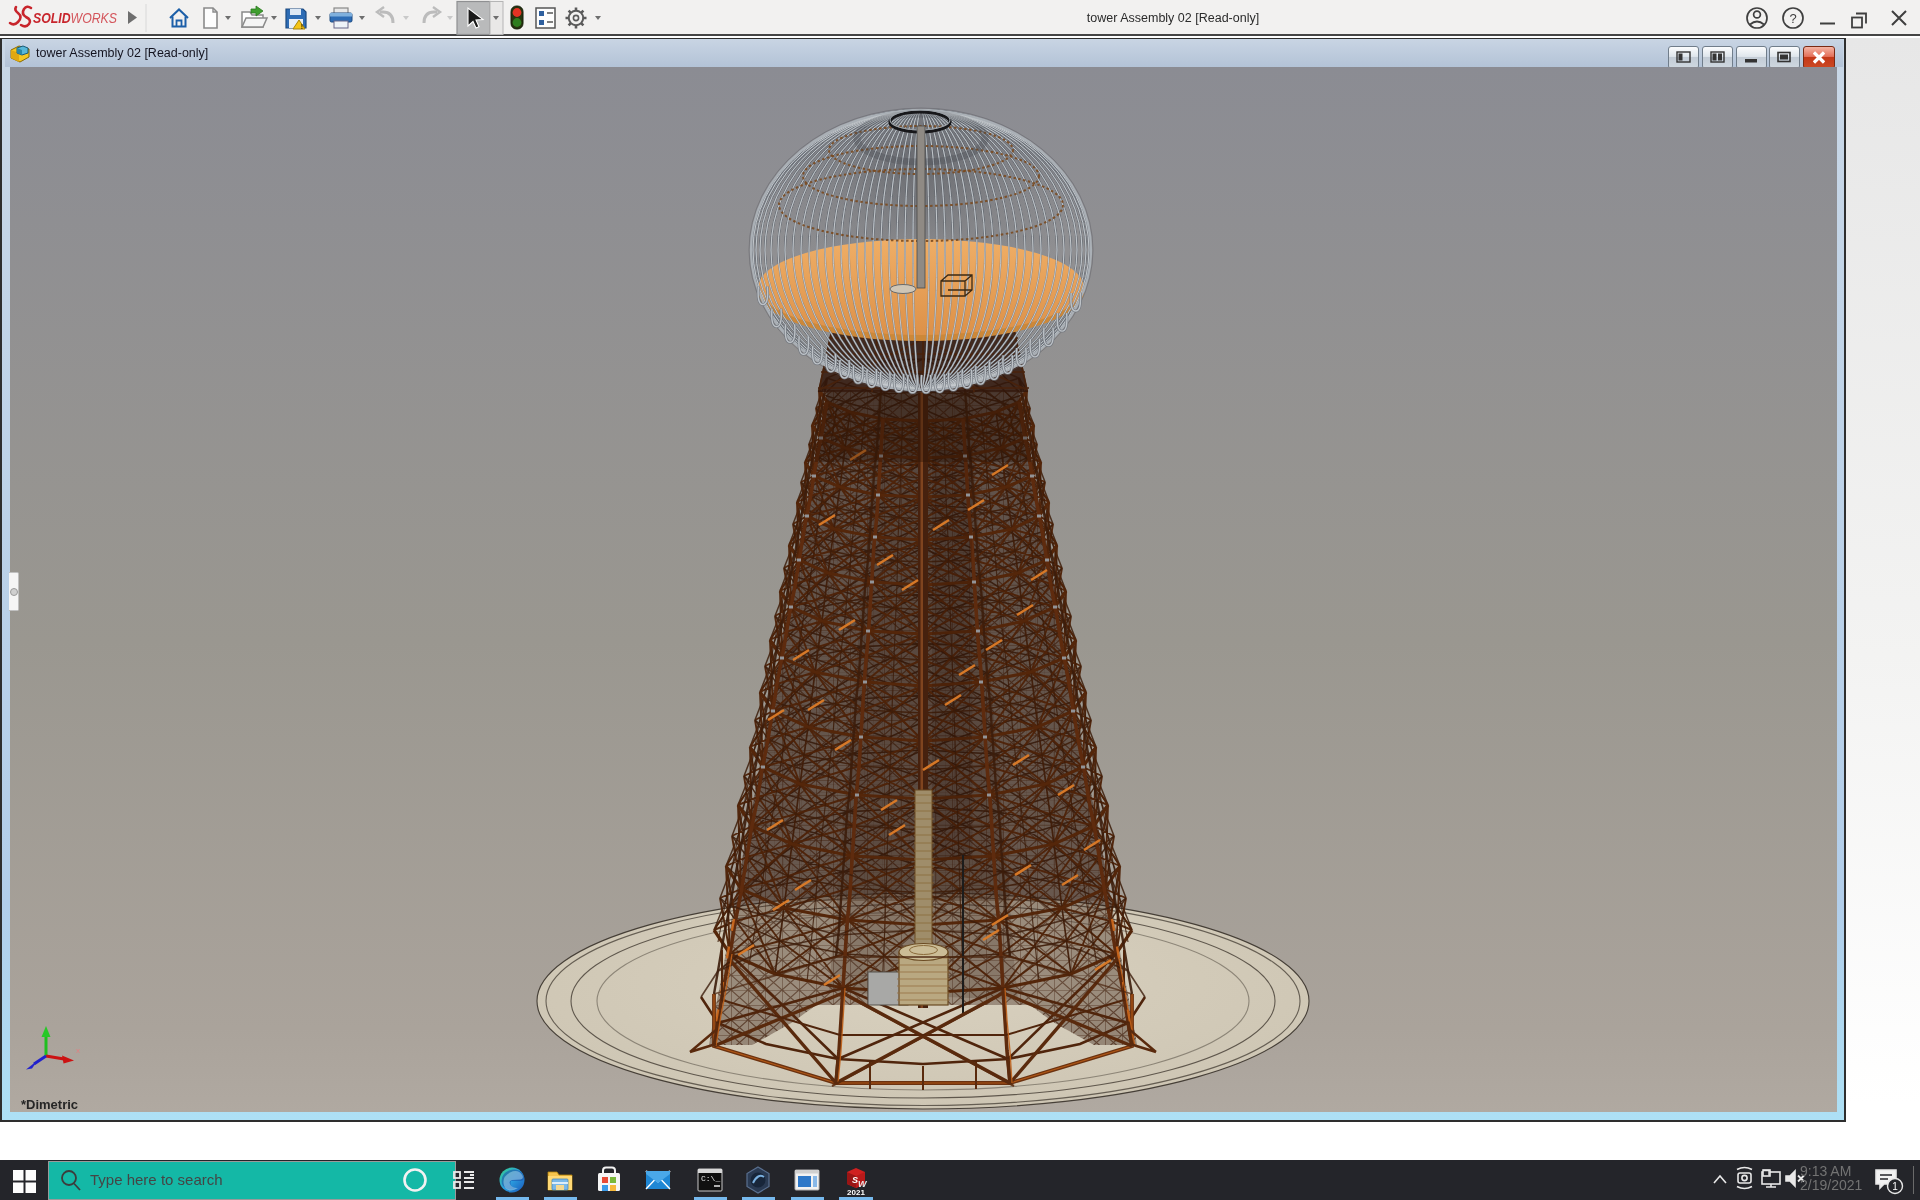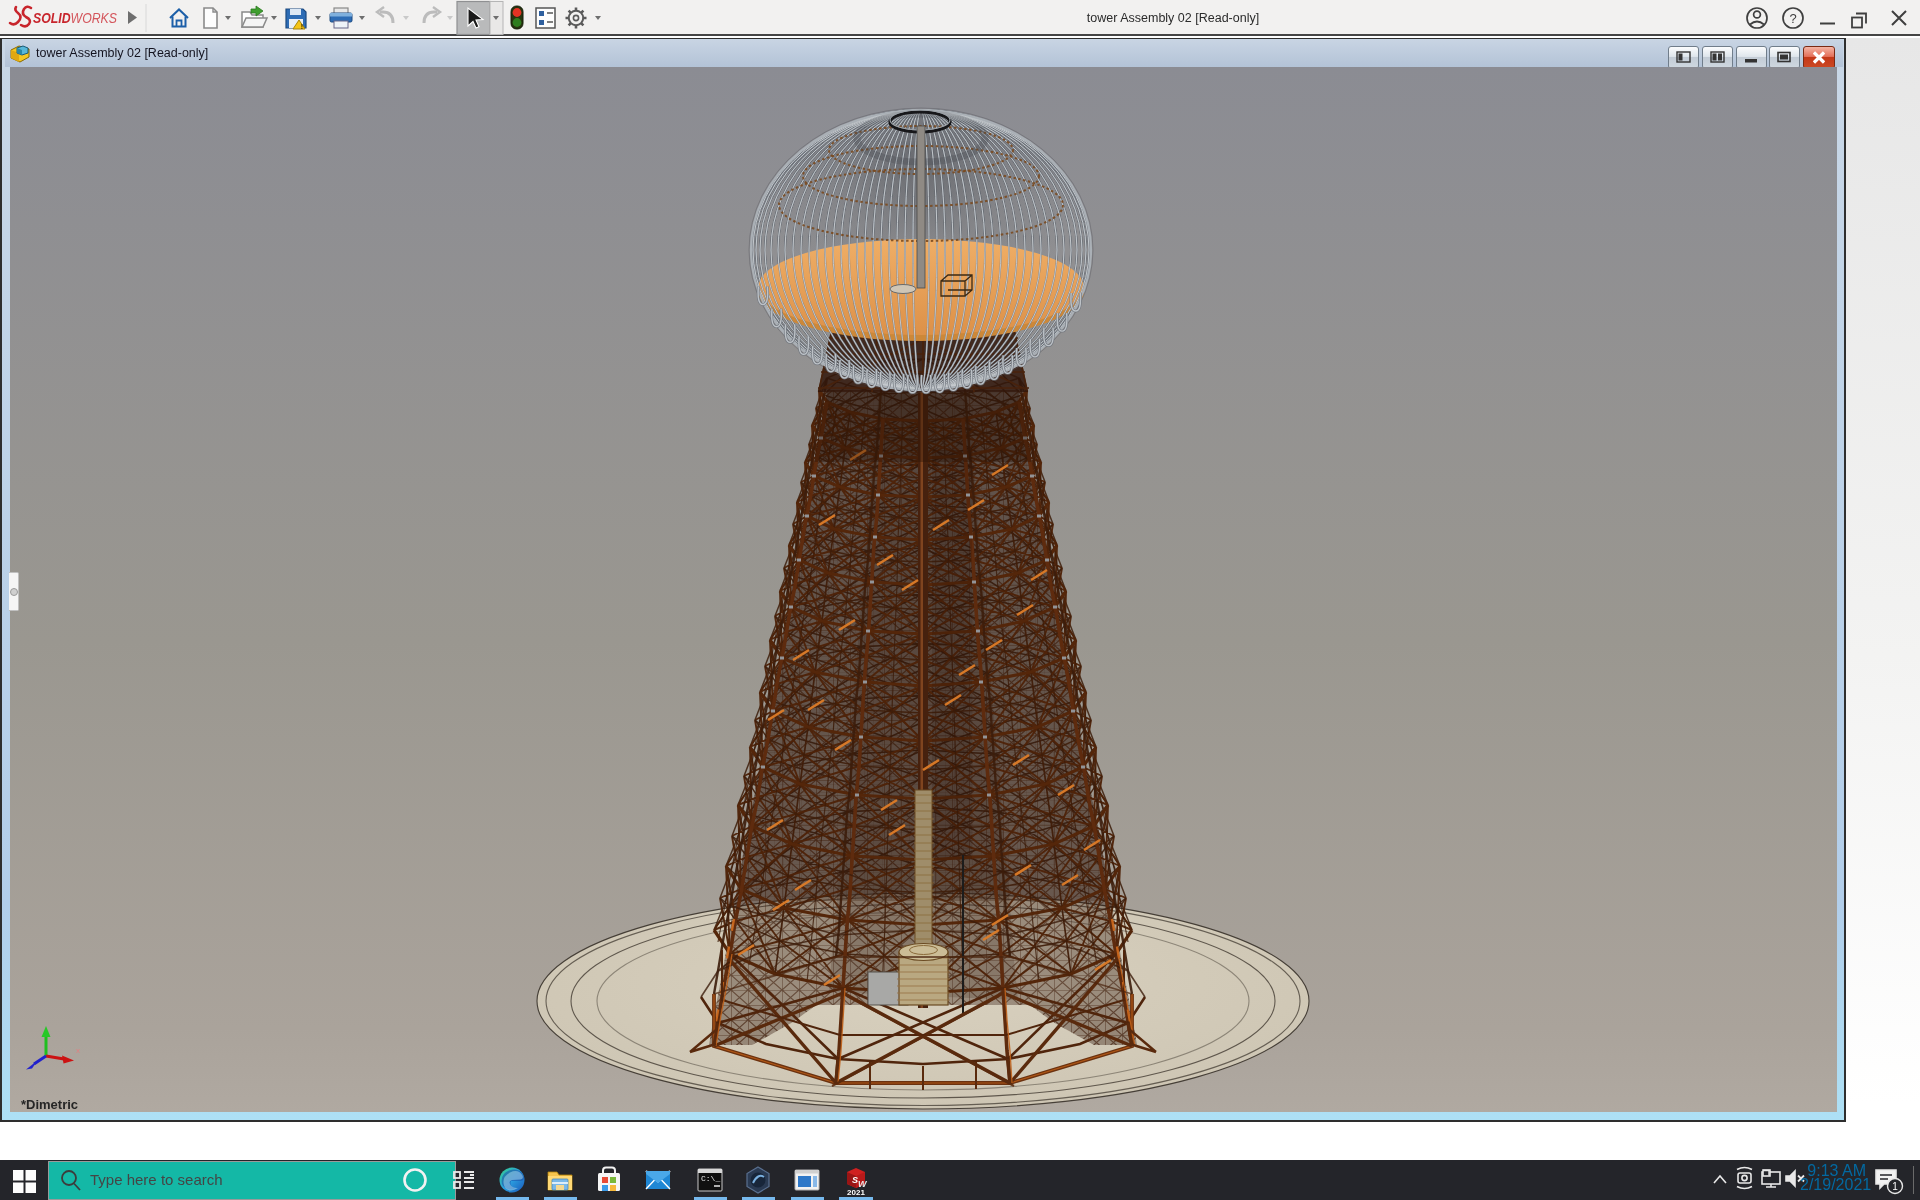--- a/index.html
+++ b/index.html
@@ -17,22 +17,22 @@
 #viewport{position:absolute;left:10px;top:67px;width:1827px;height:1045px;background:#8b8c93}
 #vtab{position:absolute;left:9px;top:572px;width:10px;height:39px;background:#f5f5f5;
  border:1px solid #c0c0c0;border-left:none;border-radius:0 2px 2px 0}
 #vtab:after{content:"";position:absolute;left:1px;top:15px;width:6px;height:6px;border-radius:50%;
  background:#cfcfcf;border:1px solid #9a9a9a}
 #taskbar{position:absolute;left:0;top:1160px;width:1920px;height:40px;background:#24252a}
 #search{position:absolute;left:48px;top:1161px;width:408px;height:39px;background:#14b8a6;
  border:1px solid #9a9a9a;color:#454545;font-size:15px}
 #search span{position:absolute;left:41px;top:9px}
 .uline{position:absolute;top:1197px;height:3px;background:#76b9ed}
-#clock{position:absolute;left:1800px;top:1164px;width:66px;text-align:right;color:#0369a1;
- font-size:16px;line-height:14px}
+#clock{position:absolute;left:1800px;top:1164px;width:66px;text-align:left;color:#737373;
+ font-size:14px;line-height:14px}
 .wbtn{position:absolute;top:46px;width:31px;height:23px;border:1px solid #707d8a;border-radius:3px;
  background:linear-gradient(#fbfcfd,#dfe6ec 45%,#c3ccd6 50%,#cfd8e0)}
 </style></head><body>
 <div id="appbar"></div>
 <div id="apptitle" style="left:213px">tower Assembly 02 [Read-only]</div>
 <svg width="1920" height="36" style="position:absolute;left:0;top:0" xmlns="http://www.w3.org/2000/svg">
 <g stroke="#c8252c" fill="none" stroke-width="2.6" stroke-linecap="round">
  <path d="M10,23 Q14,26 18,22 Q23,17 18,13 Q14,10 16,7"></path>
  <path d="M21,25 Q26,28 29,24 Q32,20 26,17 Q21,14 24,9 Q27,5 31,8"></path>
 </g>

